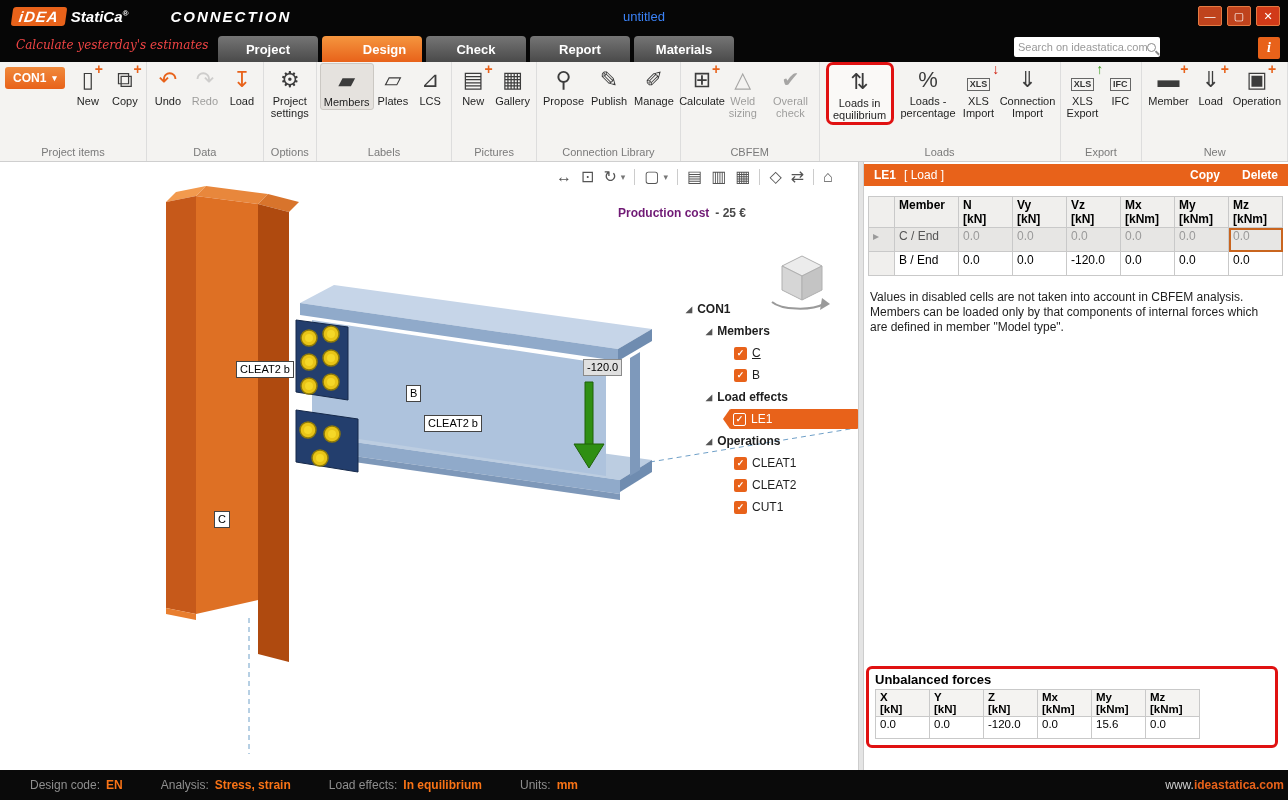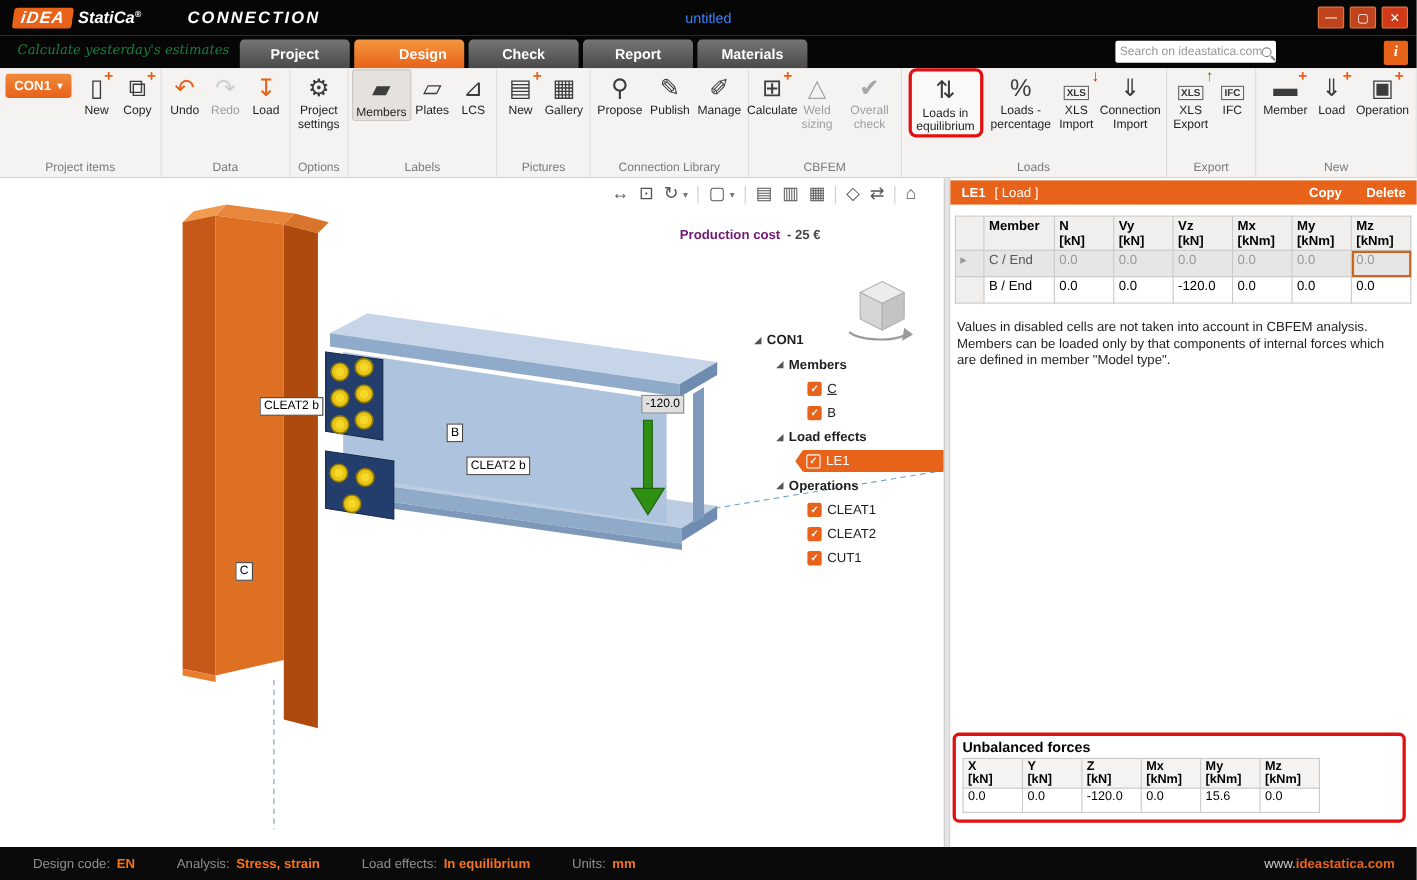--- a/index.html
+++ b/index.html
@@ -12,21 +12,21 @@
   .brand2 { font-style:italic; font-weight:bold; font-size:15px; margin-left:5px; }
   .brand-reg { font-size:8px; vertical-align:super; }
   .product { margin-left:42px; font-weight:bold; font-style:italic; font-size:15px; letter-spacing:2px; }
   .doc-title { position:absolute; left:50%; transform:translateX(-50%); top:9px; font-size:13px; color:#3b82f6; }
   .win-btns { margin-left:auto; margin-right:8px; display:flex; gap:5px; }
   .win-btn { width:24px; height:20px; background:#bf431d; border:1px solid #e57a42; border-radius:2px; color:#fff; font-size:11px; display:flex; align-items:center; justify-content:center; cursor:default; }
   .win-btn.close { background:#d13a18; }
 
   
   .tabrow { position:absolute; top:32px; left:0; right:0; height:30px; background:#060606; }
-  .tagline { position:absolute; left:16px; top:6px; font-family:"DejaVu Serif", serif; font-style:italic; font-size:12px; color:#15803d; }
+  .tagline { position:absolute; left:16px; top:6px; font-family:"DejaVu Serif", serif; font-style:italic; font-size:12px; color:#ef4444; }
   .tabs { position:absolute; left:218px; bottom:0; display:flex; gap:4px; }
   .tab { width:100px; height:26px; display:flex; align-items:center; justify-content:center; color:#fff; font-size:13px; font-weight:bold; border-radius:4px 4px 0 0; background:linear-gradient(#757575,#4a4a4a); }
   .tab.active { background:linear-gradient(#f5963f,#e8621a);padding-left:25px; }
   .search-wrap { position:absolute; right:128px; top:5px; width:146px; height:20px; background:#fff; border-radius:2px; display:flex; align-items:center; padding:0 4px; }
   .search-input { flex:1; border:none; outline:none; font-size:11px; color:#333; min-width:0; background:transparent; }
   .search-input::placeholder { color:#999; }
   .mag { width:9px; height:9px; border:1.5px solid #8a8a8a; border-radius:50%; position:relative; flex:0 0 auto; }
   .mag::after { content:""; position:absolute; width:5px; height:1.5px; background:#8a8a8a; transform:rotate(45deg); left:7px; top:8px; }
   .info-btn { position:absolute; right:8px; top:5px; width:22px; height:22px; background:#e8621a; color:#fff; font-weight:bold; font-style:italic; font-family:"Liberation Serif", serif; display:flex; align-items:center; justify-content:center; font-size:14px; border-radius:2px; }
 
@@ -94,21 +94,21 @@
   .panel-note { margin:14px 10px 0 6px; font-size:12px; line-height:15px; color:#1e1e1e; width:404px; }
   .unbalanced { position:absolute; left:2px; top:504px; width:412px; border:3px solid #e01111; border-radius:6px; background:#fff; padding:3px 6px 6px; }
   .unb-title { font-size:13px; font-weight:bold; color:#000; margin-bottom:2px; }
   table.unb { border-collapse:collapse; table-layout:fixed; }
   table.unb th, table.unb td { border:1px solid #c9c9c9; font-size:11.5px; padding:1px 4px; text-align:left; vertical-align:top; }
   table.unb th { background:#f4f3f1; font-weight:bold; width:54px; }
   table.unb th .unit { display:block; }
   table.unb td { height:22px; }
 
   
-  .statusbar { position:absolute; bottom:0; left:0; right:0; height:30px; background:#0a0a0a; color:#fff; display:flex; align-items:center; font-size:12px; padding:0 20px 0 30px; gap:38px; }
+  .statusbar { position:absolute; bottom:0; left:0; right:0; height:30px; background:#0a0a0a; color:#fff; display:flex; align-items:center; font-size:12px; padding:0 4px 0 30px; gap:38px; }
   .sb-item { display:flex; gap:6px; align-items:center; }
   .sb-label { color:#8f8f8f; }
   .sb-value { color:#f97316; font-weight:bold; }
   .sb-link { margin-left:auto; }
   .sb-link .pre { color:#cfcfcf; }
   .sb-link .dom { color:#e8621a; font-weight:bold; }
 </style>
 </head>
 <body>
 

